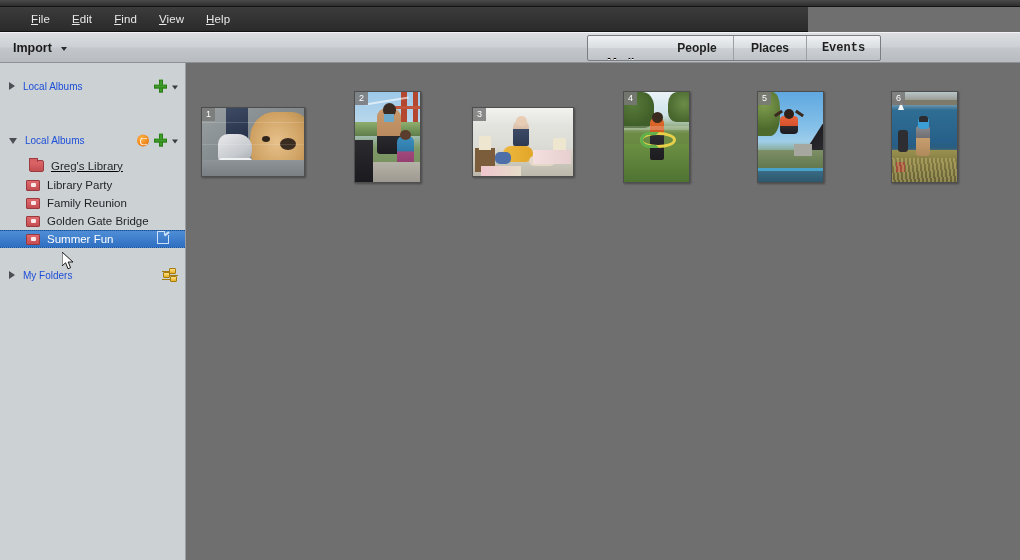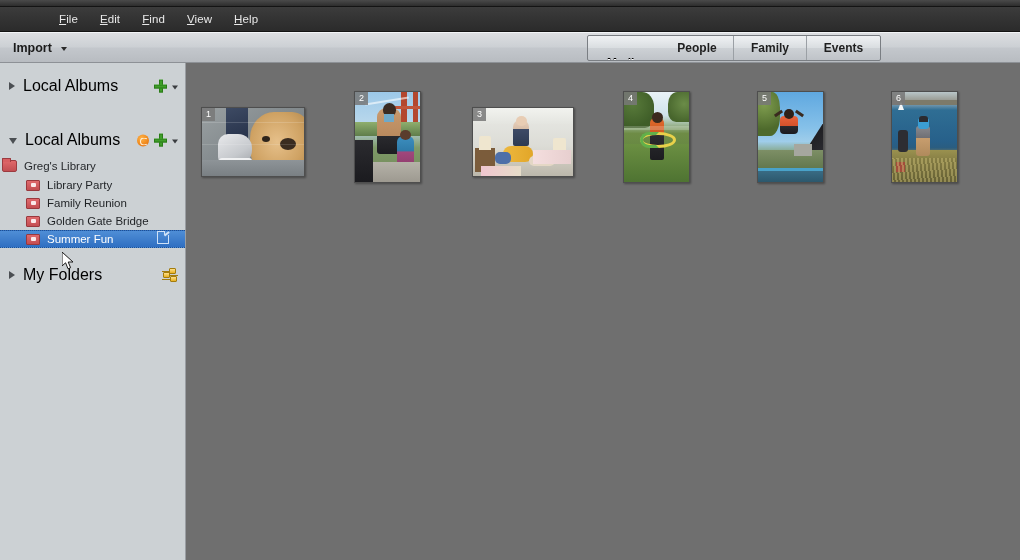--- a/index.html
+++ b/index.html
@@ -19,25 +19,25 @@
   .titlebar {
     position: absolute; left: 0; top: 0;
     width: 1020px; height: 7px;
     background: linear-gradient(to bottom, #4a4a4a 0%, #2d2d2d 100%);
     border-bottom: 1px solid #141414;
   }
 
   
   .menubar {
     position: absolute; left: 0; top: 7px;
-    width: 1020px; height: 25px;
+    width: 808px; height: 25px;
     background: linear-gradient(to bottom, #3c3c3c 0%, #333333 50%, #2b2b2b 100%);
     border-bottom: 1px solid #131313;
     display: flex; align-items: center;
-    padding-left: 48px;
+    padding-left: 20px;
   }
   .menu-item {
     color: #e8e8e8;
     font-size: 11.5px;
     padding: 2px 11px;
     cursor: default;
     letter-spacing: .1px;
   }
   .menu-item .mn { text-decoration: underline; }
 
@@ -71,21 +71,21 @@
     overflow: hidden;
     background: linear-gradient(to bottom, #f0f2f4 0%, #d9dde0 50%, #cdd1d5 51%, #bfc3c8 100%);
   }
   .tab {
     display: flex; align-items: center; justify-content: center;
     min-width: 73px; padding: 0 12px;
     font-size: 12px; font-weight: bold; color: #1f1f1f;
     border-right: 1px solid #9ba0a5;
     cursor: default;
   }
-  .tab:last-child { border-right: none; }
+  .tab:last-child { border-right: none; font-family: Liberation Mono, monospace; }
   .tab.active {
     background: linear-gradient(to bottom, #3a3a3a 0%, #232323 50%, #1a1a1a 100%);
     color: #ffffff;
     text-shadow: 0 -1px 0 #000;
     margin-top: 28px;
   }
 
   
   .subbar {
     position: absolute; left: 186px; top: 63px;
@@ -173,21 +173,21 @@
     border-bottom: 4.5px solid transparent;
     border-left: 6px solid #4b4f53;
   }
   .tri.open {
     border-left: 4.5px solid transparent;
     border-right: 4.5px solid transparent;
     border-top: 6px solid #4b4f53;
     margin-top: 2px;
   }
   .sb-section-label {
-    font-size: 16px; color: #000000;
+    font-size: 10px; color: #1d4ed8;
   }
   .sb-actions {
     position: absolute; right: 7px; top: 50%;
     transform: translateY(-50%);
     display: flex; align-items: center; gap: 5px;
   }
   .sync-icon {
     width: 12px; height: 12px; border-radius: 50%;
     background: radial-gradient(circle at 38% 32%, #ffb347 0%, #f08a1e 55%, #d3630c 100%);
     position: relative;
@@ -234,22 +234,23 @@
     position: absolute; left: 0; height: 1.5px;
     background: #a37c0d;
   }
   .gear-icon u.l1 { top: 2.5px; width: 8px; }
   .gear-icon u.l2 { top: 6.5px; left: 8px; width: 8px; }
   .gear-icon u.l3 { top: 10.5px; width: 9px; }
 
   .sb-library {
     height: 21px;
     display: flex; align-items: center;
-    padding-left: 2px;
-    cursor: default;
+    padding-left: 29px;
+    cursor: default;
+    text-decoration: underline;
   }
   .folder-icon {
     width: 15px; height: 12px;
     position: relative;
     margin-right: 7px;
     background: linear-gradient(to bottom, #e0686a 0%, #c24e52 100%);
     border: 1px solid #9c3b40;
     border-radius: 1px 2px 2px 2px;
   }
   .folder-icon:before {
@@ -382,21 +383,21 @@
       <span class="import-caret"></span>
     </div>
     <div class="tabs">
       <div class="tab active">
           <span>Media</span>
         </div>
       <div class="tab">
           <span>People</span>
         </div>
       <div class="tab">
-          <span>Family</span>
+          <span>Places</span>
         </div>
       <div class="tab">
           <span>Events</span>
         </div>
     </div>
   </div>
 
 
   <div class="sidebar">
 

